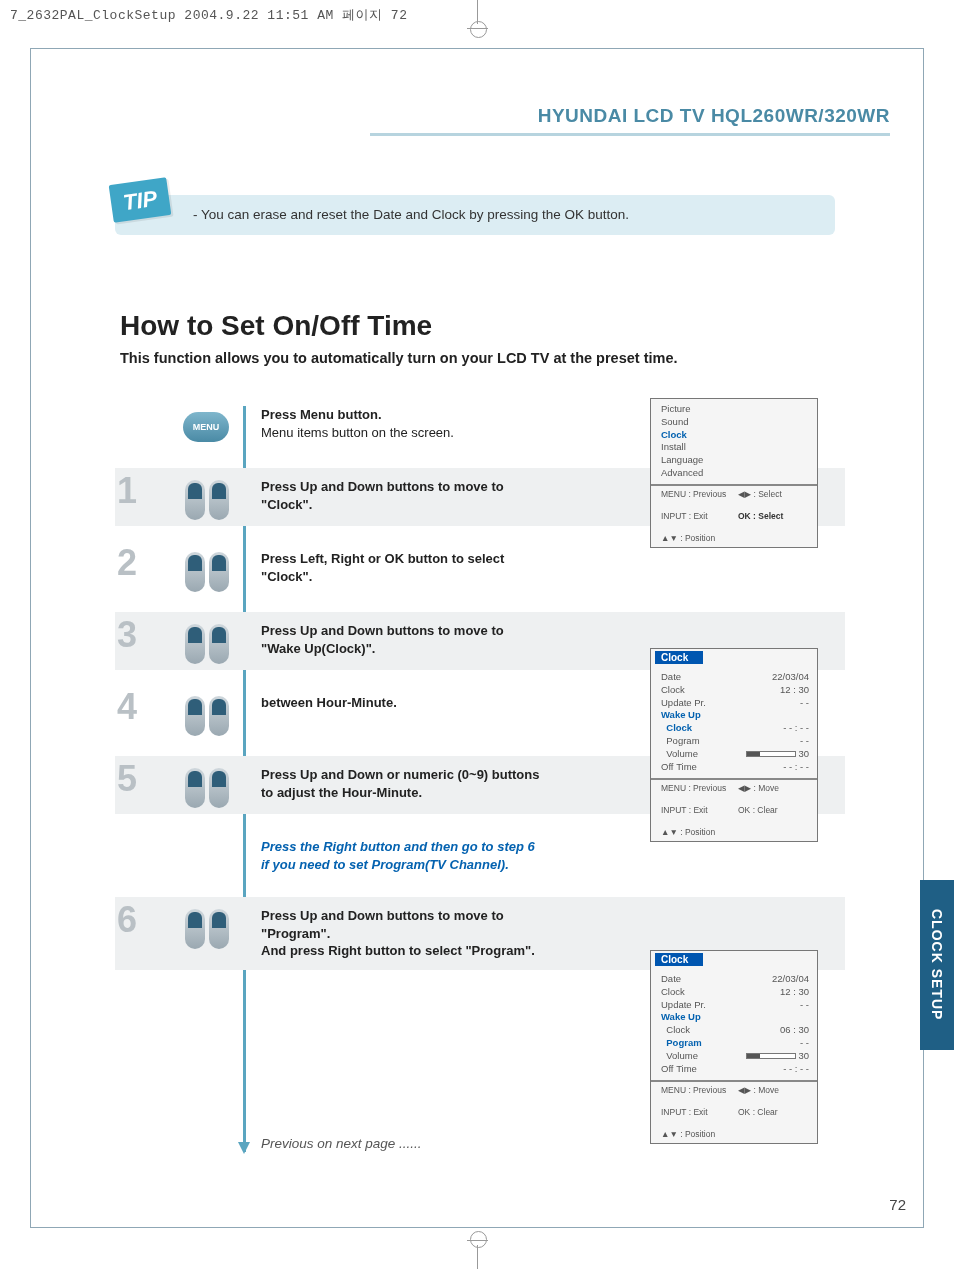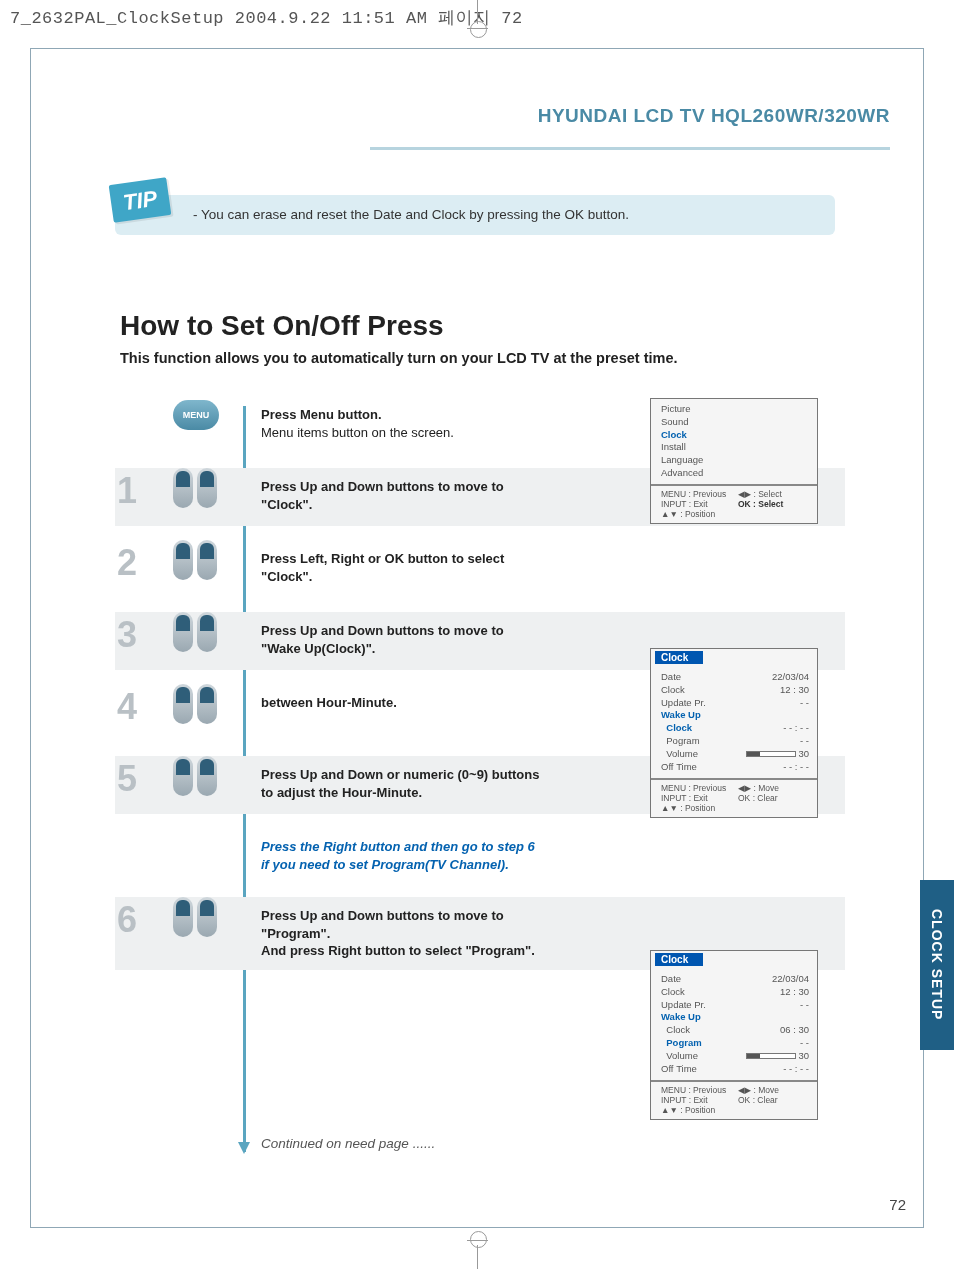--- a/index.html
+++ b/index.html
@@ -8,21 +8,21 @@
     background: #fff;
     width: 954px;
     height: 1269px;
     position: relative;
     color: #333;
   }
   .print-header {
     position: absolute;
     top: 6px; left: 10px;
     font-family: "Courier New", monospace;
-    font-size: 17px;
+    font-size: 13px;
     letter-spacing: 0.5px;
     color: #555;
   }
   .crop-top {
     position: absolute;
     top: 0; left: 50%;
     width: 1px; height: 24px;
     background: #999;
   }
   .crop-top::before {
@@ -69,21 +69,21 @@
   }
   .header-bar {
     position: absolute;
     top: 105px; left: 370px;
     width: 520px;
     text-align: right;
     color: #4a8aa5;
     font-size: 19px;
     font-weight: bold;
     letter-spacing: 0.5px;
-    padding-bottom: 20px;
+    padding-bottom: 6px;
     border-bottom: 3px solid #b7d4df;
   }
   .side-tab {
     position: absolute;
     right: 0; top: 880px;
     width: 34px; height: 170px;
     background: #1f5f85;
     color: #fff;
     font-weight: bold;
     font-size: 14px;
@@ -173,25 +173,25 @@
   .step-num {
     position: absolute;
     left: 2px; top: 2px;
     font-family: "Arial Black", Arial, sans-serif;
     font-size: 36px;
     font-weight: 900;
     color: #b9c0c5;
   }
   .step-icon {
     position: absolute;
-    left: 58px; top: 0;
+    left: 58px; top: 12px;
     width: 56px;
     display: flex;
     gap: 4px;
-    justify-content: flex-start;
+    justify-content: flex-end;
   }
   .pill {
     width: 20px; height: 40px;
     border-radius: 10px;
     background: linear-gradient(#cfd7dc,#9aa8b1);
     position: relative;
   }
   .pill::before{
     content:"";position:absolute;left:3px;top:3px;width:14px;height:16px;
     background:#2f5e79;border-radius:6px 6px 0 0;
@@ -231,21 +231,21 @@
   .osd .body { padding: 4px 8px 4px 10px; }
   .osd .row { display:flex; justify-content:space-between; line-height:1.35; }
   .osd .blue { color:#0462B0; font-weight:bold; }
   .osd .bold { font-weight:bold; color:#333; }
   .osd .footer {
     border-top: 2px solid #888;
     padding: 3px 8px 4px 10px;
     font-size: 8.5px;
     display:grid;
     grid-template-columns: 1fr 1fr;
-    gap: 0 6px;
+    gap: 12px 6px;
     color:#555;
   }
   .osd .title-bar {
     background: #0056b0;
     color:#fff;
     padding: 1px 6px;
     font-weight:bold;
     font-size:10px;
     margin: 2px 4px 3px 4px;
     width: 48px;
@@ -266,21 +266,21 @@
 
 <div class="header-bar">HYUNDAI LCD TV HQL260WR/320WR</div>
 <div class="side-tab">CLOCK SETUP</div>
 <div class="page-num">72</div>
 
 <div class="tip-box">
   <div class="tip-badge">TIP</div>
   <div>- You can erase and reset the Date and Clock by pressing the OK button.</div>
 </div>
 
-<div class="main-heading">How to Set On/Off Press</div>
+<div class="main-heading">How to Set On/Off Time</div>
 <div class="sub-heading">This function allows you to automatically turn on your LCD TV at the preset time.</div>
 
 <div class="steps-area">
   <div class="vline"></div>
 
   <div class="step">
     <div class="step-icon">
       <div class="menu-btn">MENU</div>
     </div>
     <div class="step-text">
@@ -361,21 +361,21 @@
         <div class="pill"></div>
         <div class="pill"></div>
       </div>
     <div class="step-text">
       <div>Press Up and Down buttons to move to</div>
       <div>"Program".</div>
       <div>And press Right button to select "Program".</div>
     </div>
   </div>
 
-  <div class="continued">Continued on need page ......</div>
+  <div class="continued">Previous on next page ......</div>
 </div>
 
 <div class="osd" style="top:398px; left:650px">
   <div class="body" id="osd1-body">
       <div class="row">
         <span>Picture</span>
       </div>
       <div class="row">
         <span>Sound</span>
       </div>

